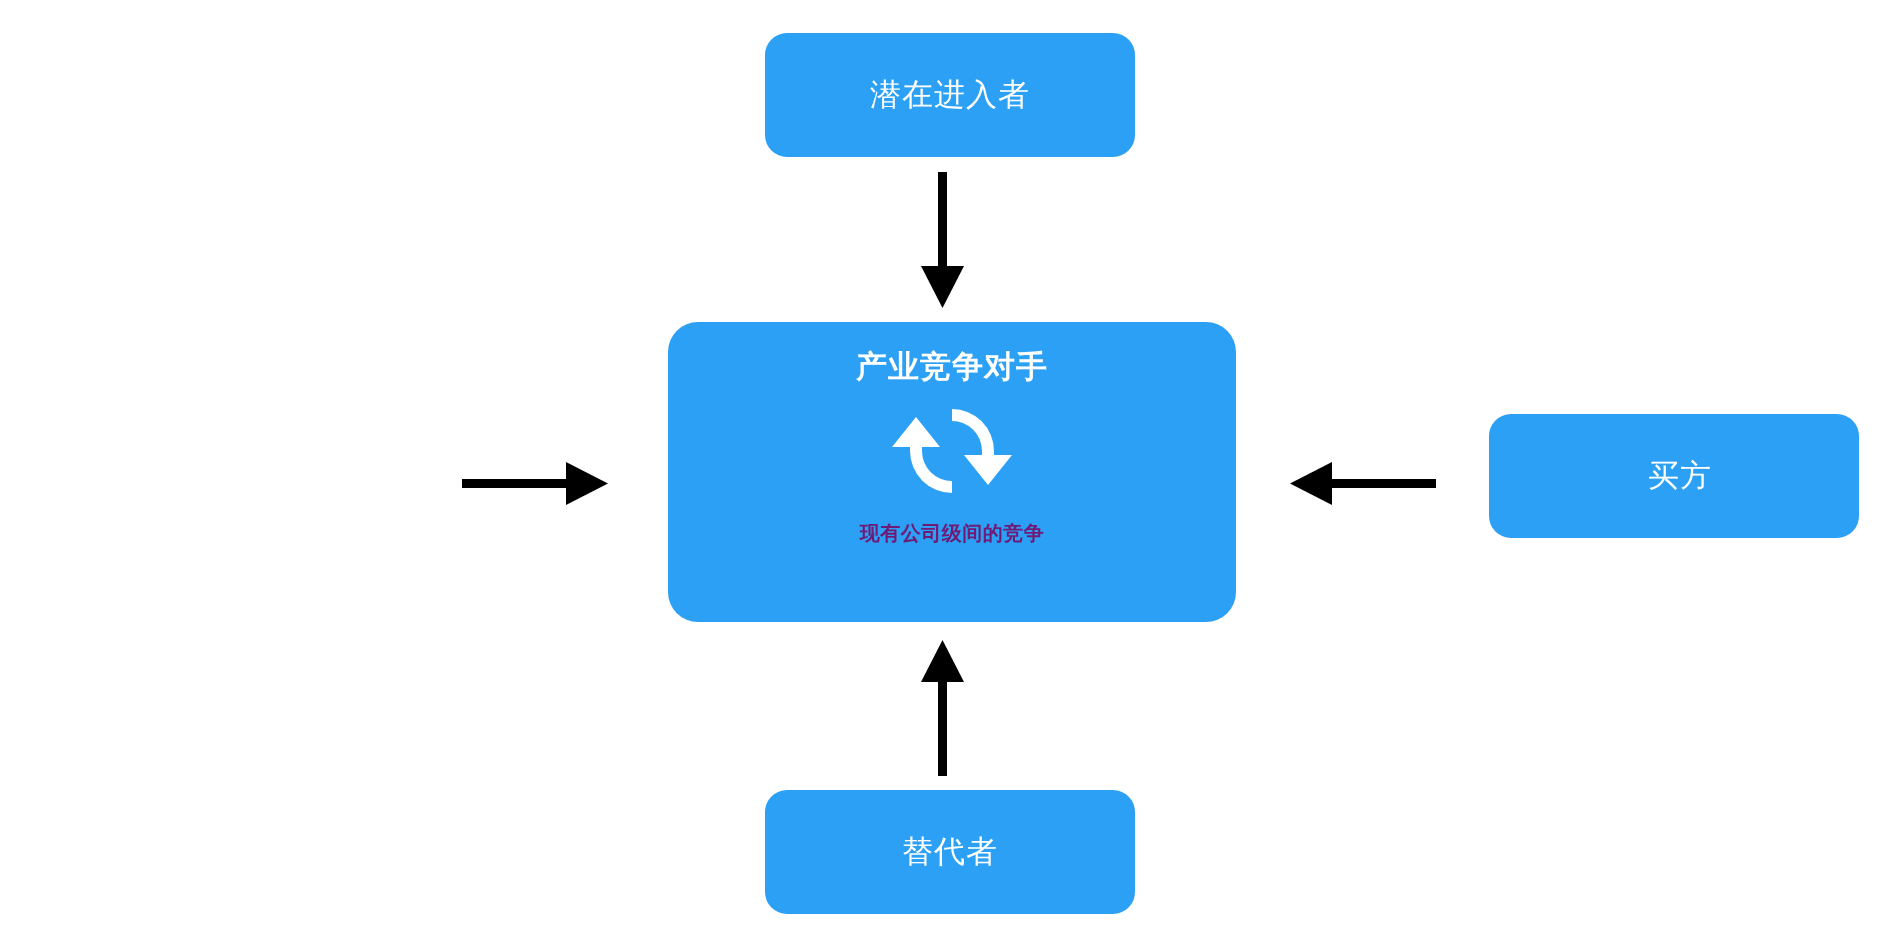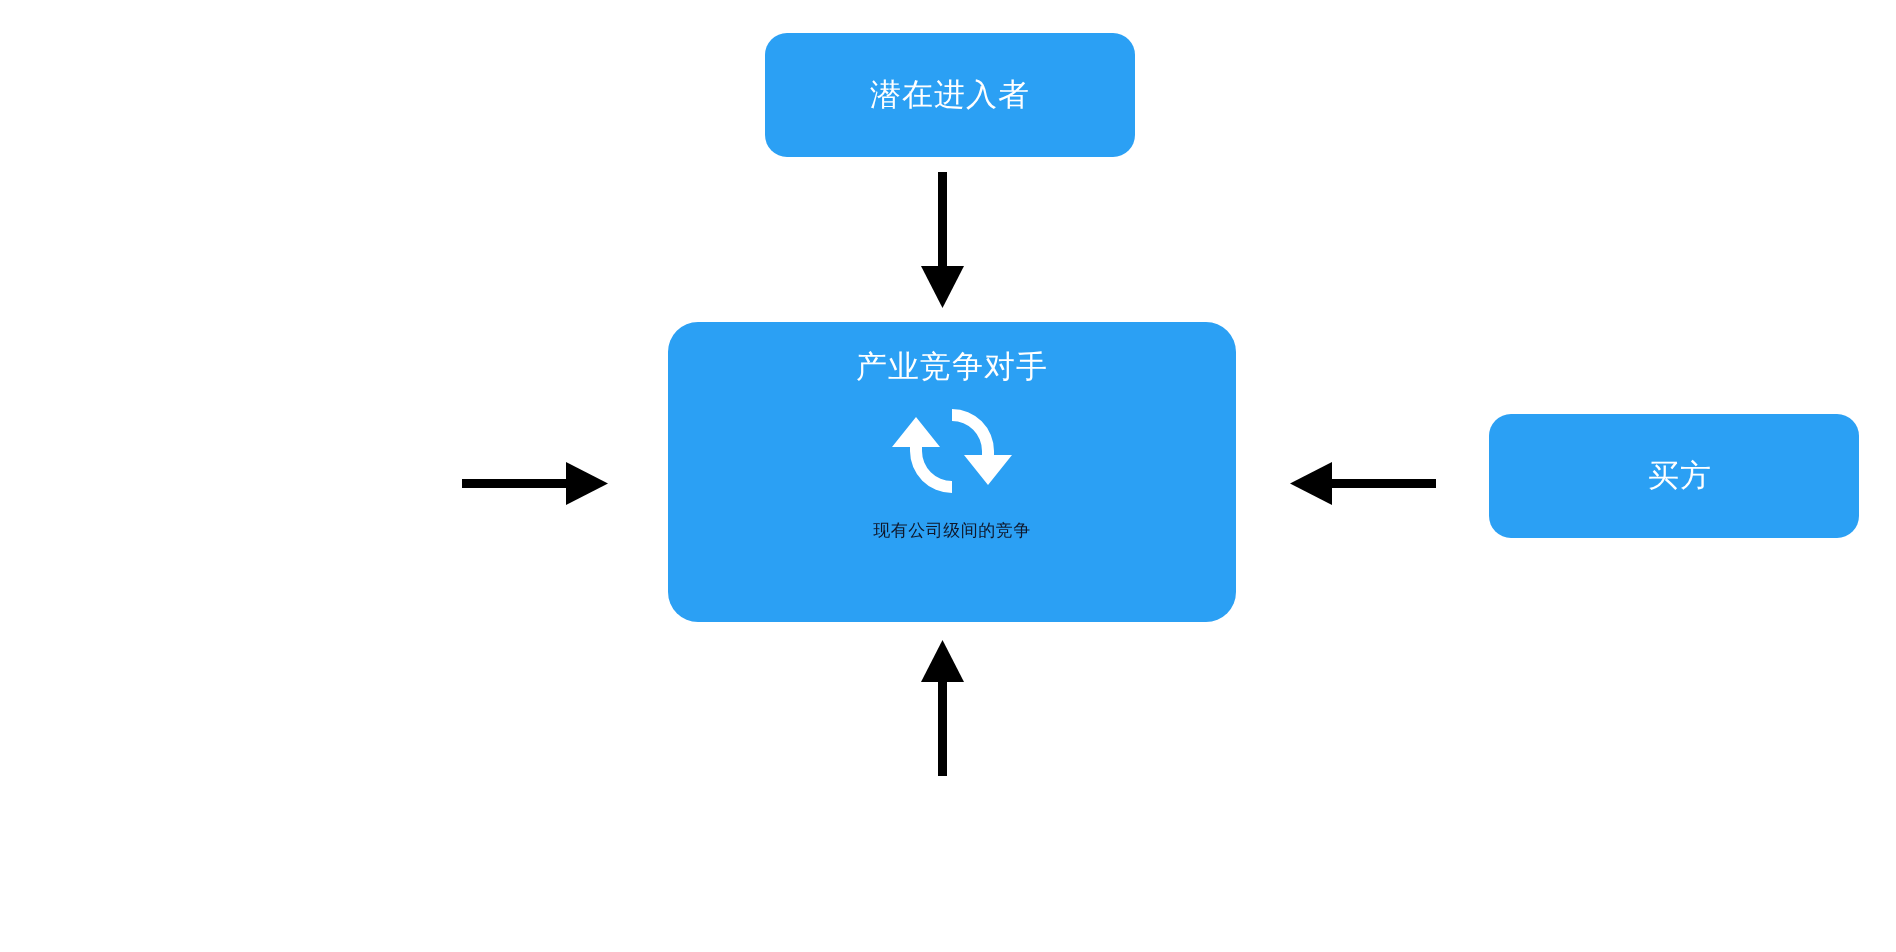--- a/index.html
+++ b/index.html
@@ -64,40 +64,41 @@
 
   
   #node-center {
     left: 668px;
     top: 322px;
     width: 568px;
     height: 300px;
     border-radius: 30px;
     justify-content: flex-start;
     padding-top: 26px;
+    font-weight: bold;
   }
   #node-center .center-title {
     font-size: 31px;
     color: #ffffff;
     letter-spacing: 1px;
     line-height: 1.2;
     white-space: nowrap;
   }
   #node-center .center-icon-wrap {
     margin-top: 14px;
     width: 124px;
     height: 104px;
     display: flex;
     align-items: center;
     justify-content: center;
   }
   #node-center .center-subtitle {
     margin-top: 18px;
-    font-size: 17px;
-    color: #0f172a;
+    font-size: 20px;
+    color: #701a75;
     letter-spacing: 0.5px;
     line-height: 1.2;
     white-space: nowrap;
   }
 
   
   .arrow {
     position: absolute;
   }
   .arrow svg { display: block; }
@@ -114,20 +115,23 @@
 
   <div class="node satellite" id="node-top">
     <span class="node-label">潜在进入者</span>
   </div>
 
 
   <div class="node satellite" id="node-right">
     <span class="node-label">买方</span>
   </div>
 
+  <div class="node satellite" id="node-bottom">
+    <span class="node-label">替代者</span>
+  </div>
 
   <div class="node" id="node-center">
     <span class="center-title">产业竞争对手</span>
 
     <span class="center-icon-wrap">
       <svg width="124" height="104" viewBox="0 0 124 104" aria-hidden="true">
 
         <path fill="#ffffff" d="
           M 62 10
           A 42 42 0 0 1 104 52

